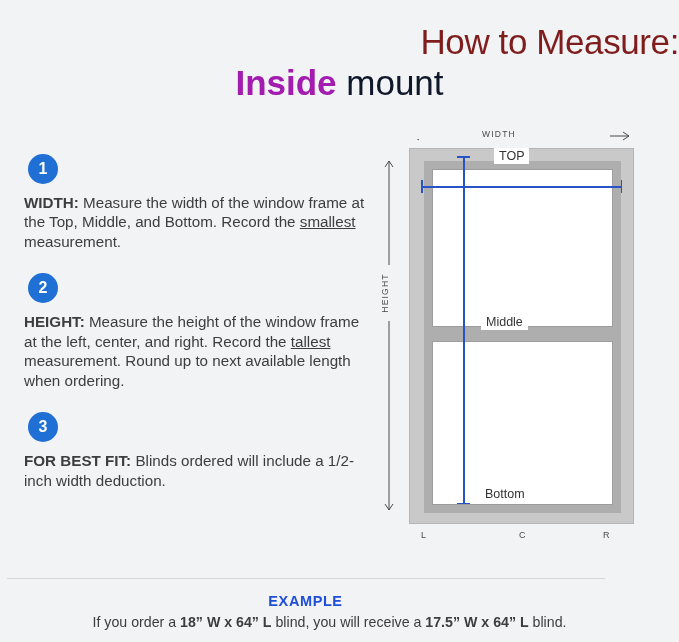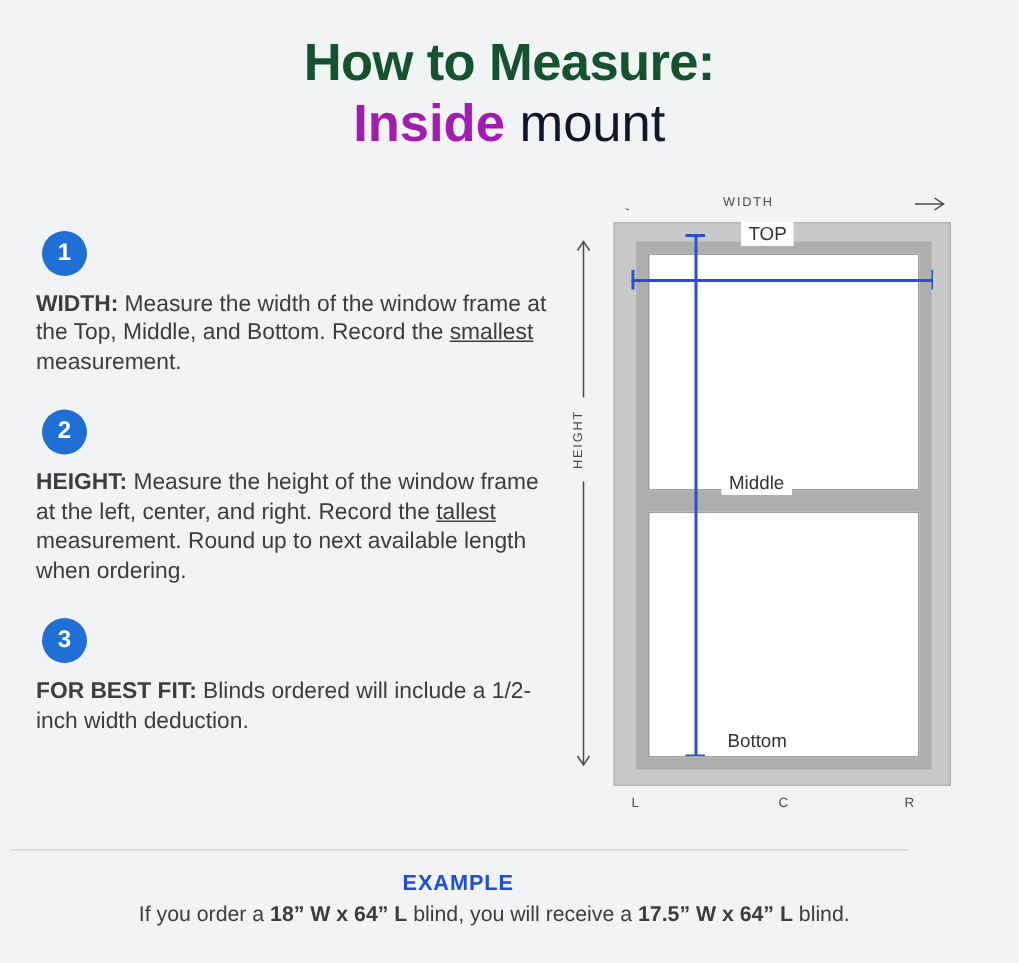--- a/index.html
+++ b/index.html
@@ -16,24 +16,25 @@
     position: relative;
   }
 
   
   .header {
     text-align: center;
     padding-top: 22px;
   }
   .title-line1 {
     font-size: 35px;
-    font-weight: bold;
-    color: #14532d;
+    font-weight: normal;
+    color: #7f1d1d;
     letter-spacing: -0.4px;
     line-height: 1.12;
+    text-align: right;
   }
   .title-line2 {
     font-size: 35px;
     font-weight: bold;
     line-height: 1.12;
     margin-top: 2px;
   }
   .title-accent {
     color: #a21caf;
   }
@@ -204,21 +205,21 @@
   .lcr {
     position: absolute;
     font-size: 9px;
     color: #4a4a4a;
   }
 
   
   .example {
     position: absolute;
     left: 0;
-    bottom: 12px;
+    bottom: 0;
     width: 611px;
     text-align: center;
     padding-bottom: 12px;
   }
   .example-rule {
     width: 598px;
     height: 1px;
     background: #d5d7da;
     margin: 0 auto 14px auto;
   }

